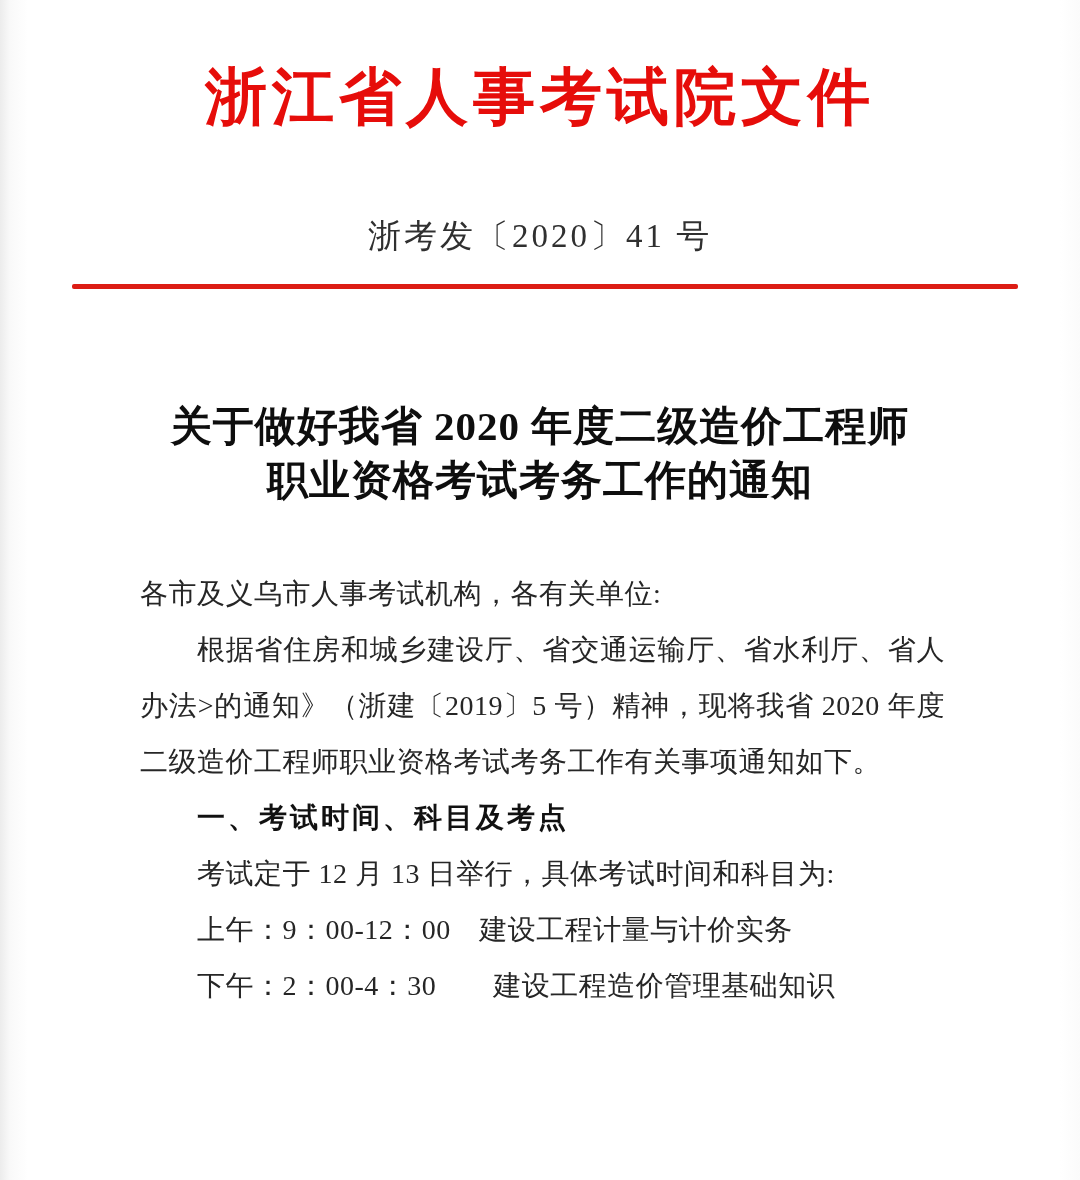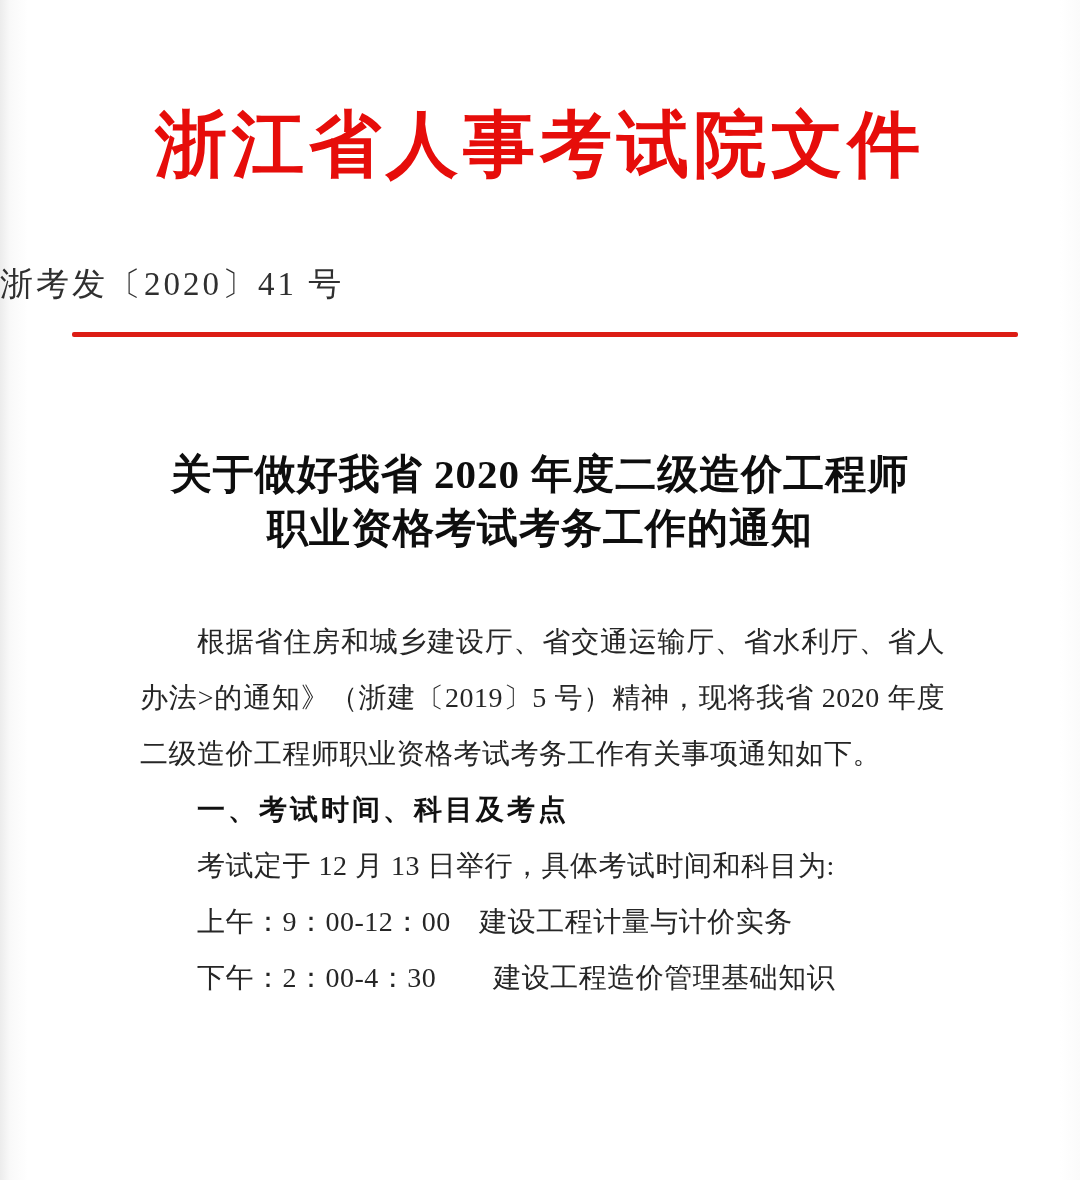--- a/index.html
+++ b/index.html
@@ -11,35 +11,35 @@
     position: relative;
     width: 1080px;
     height: 1180px;
     overflow: hidden;
     background:
       linear-gradient(90deg, #ececec 0px, #f9f9f9 10px, #ffffff 28px, #ffffff 1060px, #fbfbfb 1080px);
     font-family: "Liberation Serif", "DejaVu Serif", serif;
     color: #262626;
   }
   .org-title {
-    padding-top: 86px;
+    padding-top: 38px;
     height: 118px;
     line-height: 118px;
     text-align: center;
-    font-size: 72px;
+    font-size: 62px;
     font-weight: 700;
     letter-spacing: 5px;
     color: #e60d0a;
     white-space: nowrap;
   }
   .doc-number {
     margin-top: 60px;
     height: 40px;
     line-height: 40px;
-    text-align: left;
+    text-align: center;
     font-size: 33px;
     letter-spacing: 3px;
     color: #303030;
   }
   .red-rule {
     margin: 28px 0 0 72px;
     width: 946px;
     height: 5px;
     background: #dc1d14;
     border-radius: 2px;
@@ -85,20 +85,21 @@
   <div class="doc-number">浙考发〔2020〕41 号</div>
 
   <div class="red-rule"></div>
 
   <div class="doc-title">
     <span class="t-line">关于做好我省 2020 年度二级造价工程师</span>
     <span class="t-line">职业资格考试考务工作的通知</span>
   </div>
 
   <div class="body-block">
+    <div class="line">各市及义乌市人事考试机构，各有关单位:</div>
     <div class="line indent fill">根据省住房和城乡建设厅、省交通运输厅、省水利厅、省人</div>
     <div class="line fill">办法&gt;的通知》（浙建〔2019〕5 号）精神，现将我省 2020 年度</div>
     <div class="line">二级造价工程师职业资格考试考务工作有关事项通知如下。</div>
     <div class="line indent heading">一、考试时间、科目及考点</div>
     <div class="line indent">考试定于 12 月 13 日举行，具体考试时间和科目为:</div>
     <div class="line indent">上午：9：00-12：00　建设工程计量与计价实务</div>
     <div class="line indent">下午：2：00-4：30　　建设工程造价管理基础知识</div>
   </div>
 
 </div>

